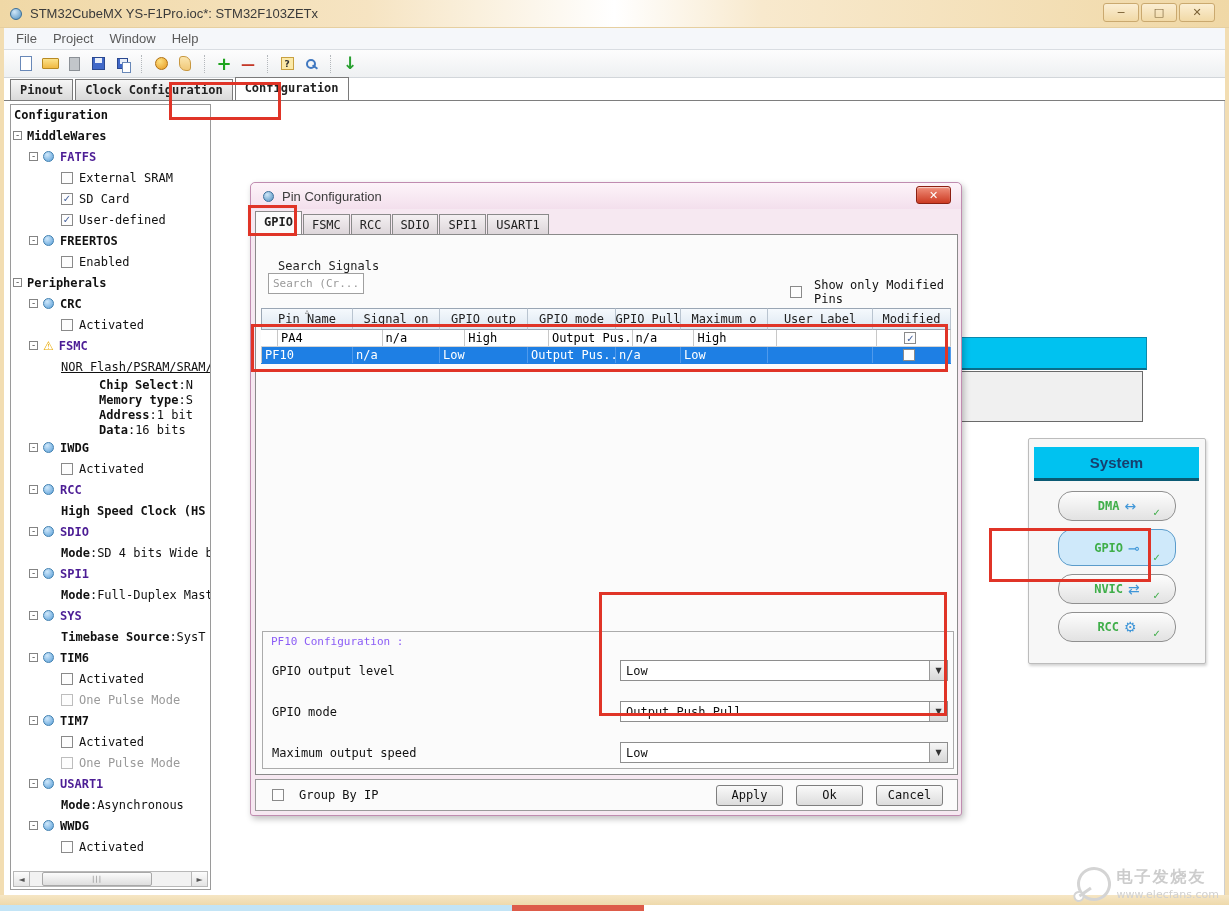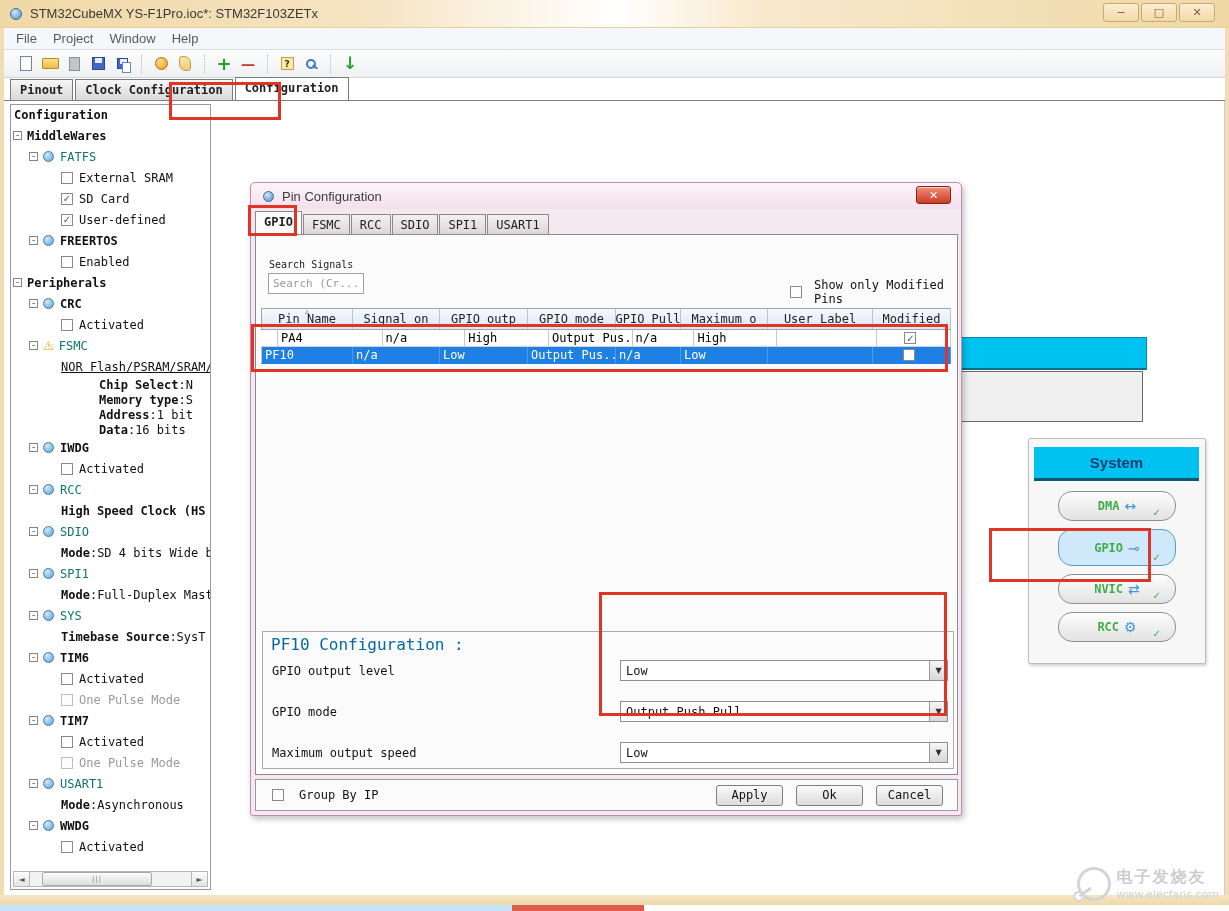--- a/index.html
+++ b/index.html
@@ -61,21 +61,21 @@
     background:#fff; border:1px solid #9a9a9a; overflow:hidden; }
   .tree-title { font:bold 12px "DejaVu Sans Mono",monospace; color:#111; padding:3px 0 1px 3px; }
   .tree-items { position:absolute; left:0; top:20px; right:0; bottom:20px; overflow:hidden; }
   .tree-row { display:flex; align-items:center; height:21px; white-space:nowrap; font-size:12px; color:#111; }
   .tree-row.small { height:15px; }
   .exp { width:9px; height:9px; border:1px solid #848484; background:#fff; display:inline-flex; align-items:center; justify-content:center;
     font:9px "DejaVu Sans",sans-serif; color:#444; margin-right:5px; flex:none; line-height:7px; }
   .sphere { width:11px; height:11px; border-radius:50%; background:radial-gradient(circle at 35% 30%,#cfe8fb,#5a9fd8); border:1px solid #4080b0; margin-right:6px; flex:none; }
   .warn { color:#e8a800; font:12px "DejaVu Sans",sans-serif; margin-right:5px; flex:none; }
   .tree-label-b { font-weight:bold; }
-  .tree-label-green { color:#0f766e; font-weight:normal; }
+  .tree-label-green { color:#4c1d95; font-weight:bold; }
   .cb { width:12px; height:12px; border:1px solid #8a8a8a; background:#fdfdfd; display:inline-flex; align-items:center; justify-content:center;
     font:bold 10px "DejaVu Sans",sans-serif; color:#44609c; margin-right:6px; flex:none; }
   .cb.dis { border-color:#bdbdbd; }
   .lbl-dis { color:#9a9a9a; }
   .tree-link { text-decoration:underline; }
   .kv-key { font-weight:bold; }
   .tree-hscroll { position:absolute; left:2px; right:2px; bottom:2px; height:16px; background:#f2f2f2; border:1px solid #b8b8b8; display:flex; }
   .hs-btn { width:16px; height:100%; background:linear-gradient(#fcfcfc,#e4e4e4); border-right:1px solid #b8b8b8; font:8px "DejaVu Sans",sans-serif; color:#555; display:flex; align-items:center; justify-content:center; }
   .hs-btn.right { border-left:1px solid #b8b8b8; border-right:none; margin-left:auto; }
   .hs-thumb { width:110px; margin-left:12px; background:linear-gradient(#fbfbfb,#dedede); border:1px solid #a8a8a8; border-radius:2px; display:flex; align-items:center; justify-content:center; font:7px "DejaVu Sans",sans-serif; color:#888; letter-spacing:1px; }
@@ -104,41 +104,41 @@
   .dlg-title { font:13px "Liberation Sans",sans-serif; color:#3c3c3c; }
   .dlg-close { position:absolute; right:10px; top:3px; width:35px; height:18px; border-radius:3px;
     background:linear-gradient(#f0907c,#cc3a22); border:1px solid #8c2012; color:#fff; font:bold 11px "DejaVu Sans",sans-serif;
     display:flex; align-items:center; justify-content:center; box-shadow:0 1px 1px rgba(255,255,255,0.6) inset; }
   .dlg-tabs { position:absolute; left:4px; top:28px; height:23px; display:flex; align-items:flex-end; }
   .dtab { font:12px "DejaVu Sans Mono",monospace; color:#222; padding:3px 8px 2px; height:20px;
     border:1px solid #8a8a8a; border-bottom:none; background:linear-gradient(#f4f0f2,#ddd6da); margin-right:1px; }
   .dtab.active { background:#fbfbfb; height:23px; font-weight:bold; position:relative; z-index:2; }
   .dlg-content { position:absolute; left:4px; top:51px; width:703px; height:541px; background:#fbfbfb; border:1px solid #8a8a8a; }
 
-  .search-label { position:absolute; left:13px; top:24px; font-size:10px; color:#222; }
+  .search-label { position:absolute; left:22px; top:24px; font-size:12px; color:#222; }
   .search-input { position:absolute; left:12px; top:38px; width:96px; height:21px; border:1px solid #a0a0a0; background:#fff;
     font:11px "DejaVu Sans Mono",monospace; color:#444; padding-left:4px; }
   .search-input::placeholder { color:#9a9a9a; }
   .show-mod { position:absolute; left:534px; top:43px; display:flex; align-items:center; gap:6px; font-size:12px; color:#111; }
 
   .pin-table { position:absolute; left:5px; top:73px; width:690px; }
   .pt-header { display:flex; height:22px; }
   .pt-h { background:linear-gradient(#f5f9fd,#dde7f1); border-top:1px solid #9aa6b4; border-bottom:1px solid #9aa6b4; border-right:1px solid #b9c4d0;
     font-size:12px; color:#222; display:flex; align-items:center; justify-content:center; position:relative; overflow:hidden; white-space:nowrap; }
   .pt-h:first-child { border-left:1px solid #9aa6b4; }
   .sort-caret { position:absolute; top:-2px; left:50%; transform:translateX(-50%); font:8px "DejaVu Sans",sans-serif; color:#666; }
   .pt-row { display:flex; height:17px; background:#fff; border-bottom:1px solid #d4d4d4; }
   .pt-row.sel { background:#1e7fe4; color:#fff; border-bottom-color:#1e7fe4; }
   .pt-c { font-size:12px; padding-left:3px; display:flex; align-items:center; border-right:1px solid #c8c8c8; overflow:hidden; white-space:nowrap; }
   .pt-row.sel .pt-c { border-right-color:#4f9aec; }
   .pt-c:first-child { border-left:1px solid #c8c8c8; }
   .pt-c.center { justify-content:center; padding-left:0; }
 
   .cfg-box { position:absolute; left:6px; top:396px; width:692px; height:138px; border:1px solid #ababab; background:#fbfbfb; }
-  .cfg-title { position:absolute; left:8px; top:3px; font-size:16px; color:#0369a1; }
+  .cfg-title { position:absolute; left:8px; top:3px; font-size:11px; color:#8b5cf6; }
   .cfg-rows { position:absolute; left:0; top:18px; right:0; }
   .cfg-row { height:41px; display:flex; align-items:center; position:relative; }
   .cfg-row.short { height:38px; }
   .cfg-label { margin-left:9px; font-size:12px; color:#111; }
   .cfg-control { position:absolute; left:357px; width:328px; height:21px; }
   .sel-box { width:100%; height:100%; background:#fff; border:1px solid #8e8e8e; display:flex; align-items:center; position:relative; }
   .sel-value { font-size:12px; color:#111; padding-left:5px; }
   .sel-arrow { position:absolute; right:0; top:0; width:18px; height:19px; background:linear-gradient(#f6f6f6,#d8d8d8); border-left:1px solid #9a9a9a;
     display:flex; align-items:center; justify-content:center; font:8px "DejaVu Sans",sans-serif; color:#333; }
   .txt-box { width:100%; height:100%; background:#fff; border:1px solid #8e8e8e; font:12px "DejaVu Sans Mono",monospace; padding-left:4px; }

